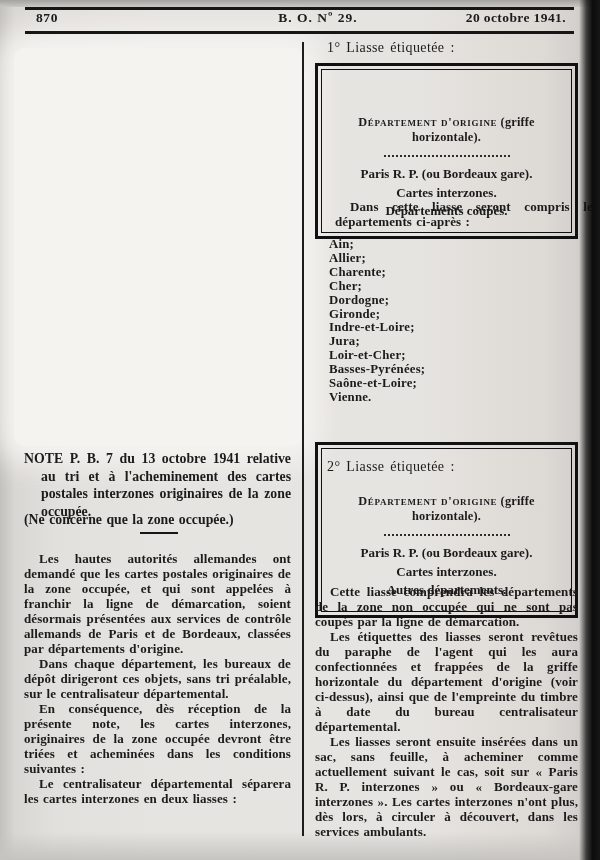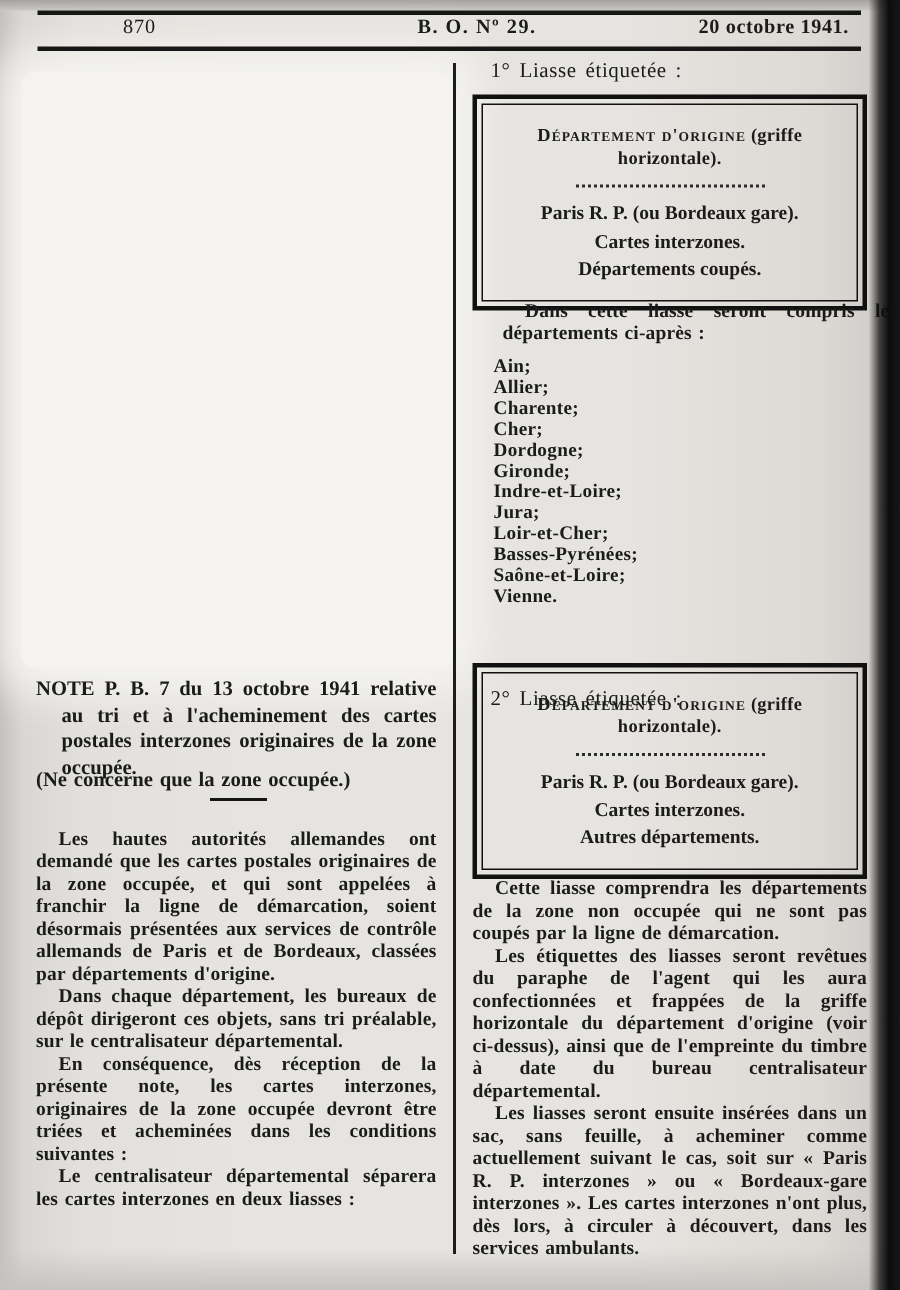--- a/index.html
+++ b/index.html
@@ -15,21 +15,21 @@
   .white-patch{position:absolute;left:14px;top:48px;width:288px;height:398px;
     background:#f4f3f0;border-radius:10px;
     box-shadow:0 0 28px 18px rgba(244,243,240,0.95);}
   .right-band{position:absolute;top:0;right:0;width:21px;height:860px;z-index:30;
     background:linear-gradient(90deg,rgba(15,15,15,0) 0%,rgba(15,15,15,0.75) 35%,#0c0c0c 65%,#161616 100%);}
   .content{position:absolute;inset:0;z-index:10;}
 
   .header-rule{position:absolute;left:25px;width:549px;height:3px;background:#161616;}
   .rule-top{top:7px;}
   .rule-bottom{top:31px;}
-  .page-number{position:absolute;left:36px;top:10px;font-size:13.5px;font-weight:normal;letter-spacing:.6px;margin-left:46px;}
+  .page-number{position:absolute;left:36px;top:10px;font-size:13.5px;font-weight:bold;letter-spacing:.6px;}
   .header-title{position:absolute;left:248px;top:10px;width:140px;text-align:center;font-size:13.5px;font-weight:bold;letter-spacing:1px;}
   .header-date{position:absolute;right:34px;top:10px;font-size:13.5px;font-weight:bold;letter-spacing:.4px;}
 
   .col-divider{position:absolute;left:302px;top:42px;width:2px;height:794px;background:#1d1d1d;}
 
   .left-col{position:absolute;left:24px;top:0;width:267px;}
   .right-col{position:absolute;left:315px;top:0;width:263px;}
 
   .par{margin:0;font-size:13px;font-weight:bold;line-height:15px;
     text-align:justify;text-indent:15px;letter-spacing:.1px;word-spacing:1px;}
@@ -42,21 +42,21 @@
   .left-paragraphs{position:absolute;top:551px;left:0;width:100%;}
 
   .sec-title{position:absolute;left:12px;font-size:14px;font-weight:normal;letter-spacing:.4px;word-spacing:2px;text-align:center;}
   .sec-title-1{top:40px;}
   .sec-title-2{top:419px;margin-top:40px;}
 
   .label-box{position:absolute;left:0;width:100%;border:3px solid #111;box-sizing:border-box;}
   .label-box-1{top:63px;}
   .label-box-2{top:442px;}
   .label-box-inner{border:1.5px solid #111;margin:3px;padding:13px 4px 11px;text-align:center;}
-  .box-dept{font-size:12.3px;font-weight:bold;letter-spacing:.2px;}
+  .box-dept{font-size:12.3px;font-weight:bold;letter-spacing:.2px;margin-top:32px;}
   .box-dept .sc{font-variant:small-caps;letter-spacing:.7px;}
   .box-divider{width:126px;margin:10px auto 8px;border-top:2px dotted #2c2c2c;height:0;}
   .box-line{font-size:13px;font-weight:bold;line-height:18.5px;}
 
   .list-intro{position:absolute;top:199px;left:0;width:100%;margin-left:20px;}
   .dept-list{position:absolute;top:238px;left:14px;width:240px;}
   .dept-item{font-size:12.8px;font-weight:bold;line-height:13.9px;letter-spacing:.2px;}
   .right-paragraphs{position:absolute;top:584px;left:0;width:100%;}
 </style>
 </head>

